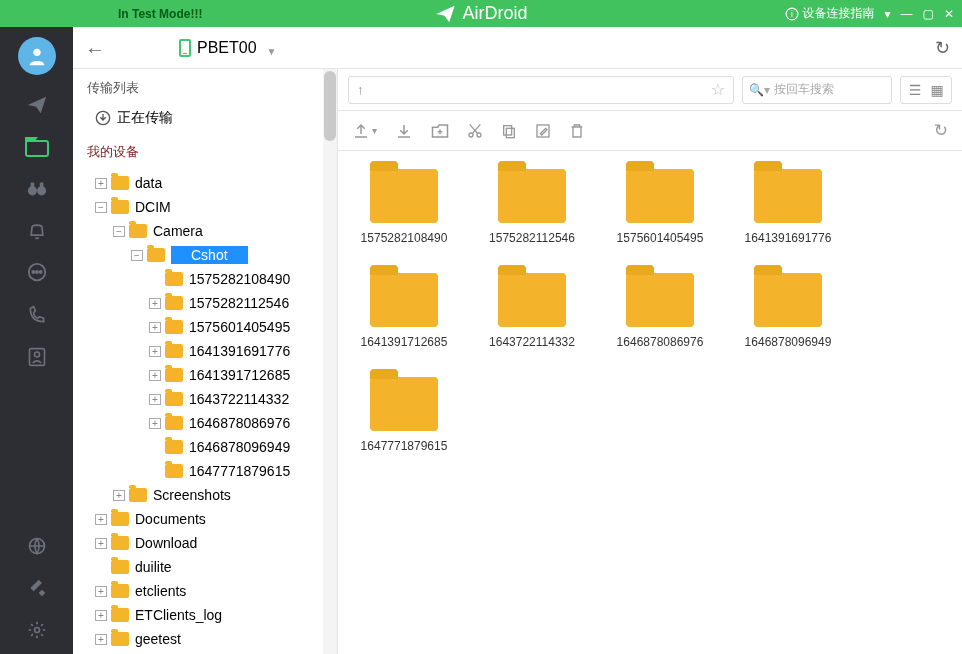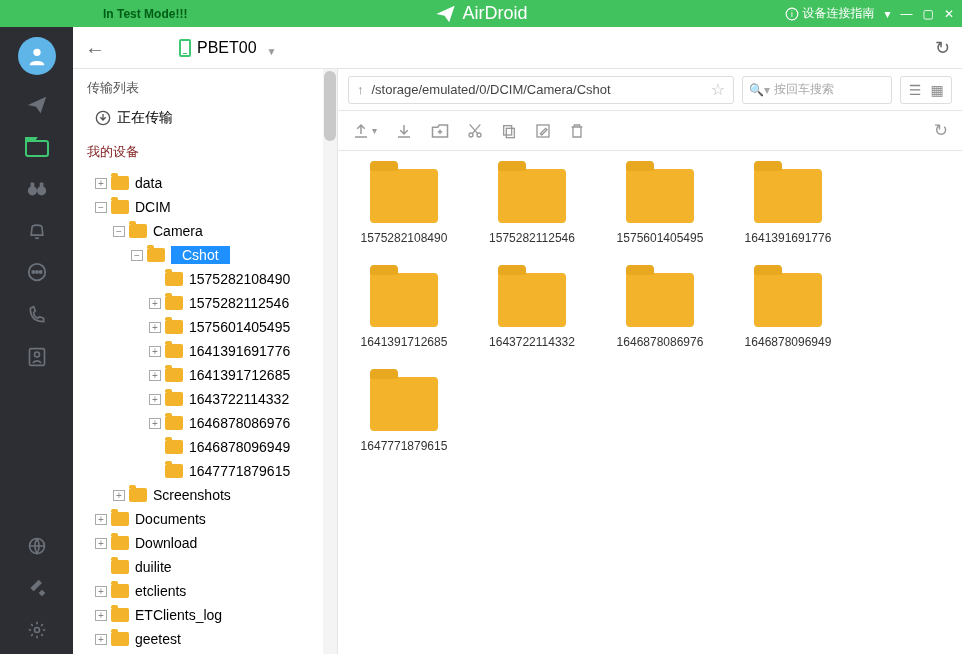--- a/index.html
+++ b/index.html
@@ -1,18 +1,18 @@
 <!DOCTYPE html>
 <html><head>
 <meta charset="utf-8">
 <style>
 * { margin: 0; padding: 0; box-sizing: border-box; font-family: "Microsoft YaHei", Arial, sans-serif; }
 body { width: 962px; height: 654px; overflow: hidden; background: #fff; }
 .title-bar { height: 27px; background: #42c25f; display: flex; align-items: center; color: #fff; font-size: 12px; position: relative; }
-.test-mode { position: absolute; left: 103px; font-weight: bold; color: #005d16; }
+.test-mode { position: absolute; left: 118px; font-weight: bold; color: #005d16; }
 .app-logo { position: absolute; left: 50%; transform: translateX(-50%); display: flex; gap: 6px; font-size: 18px; }
 .app-logo svg { width: 22px; height: 22px; }
 .title-right { position: absolute; right: 8px; display: flex; align-items: center; gap: 10px; }
 .title-right span { cursor: pointer; }
 .guide { display: flex; align-items: center; gap: 4px; }
 .main { display: flex; height: 627px; }
 .left-rail { width: 73px; background: #2c2e33; display: flex; flex-direction: column; align-items: center; padding-top: 10px; gap: 18px; }
 .avatar { width: 38px; height: 38px; border-radius: 50%; background: #5fb5e8; display: flex; align-items: center; justify-content: center; }
 .rail-icon { width: 24px; height: 24px; display: flex; align-items: center; justify-content: center; color: #6b7079; cursor: pointer; }
 .rail-icon.active { color: #3fc872; }
@@ -29,21 +29,21 @@
 .tree-panel { width: 265px; border-right: 1px solid #e5e5e5; overflow-y: auto; position: relative; }
 .tree-header { padding: 10px 14px 6px; font-size: 13px; color: #555; }
 .transfer-row { padding: 6px 14px 10px 22px; display: flex; align-items: center; gap: 6px; font-size: 14px; cursor: pointer; }
 .transfer-row svg { width: 16px; height: 16px; }
 .device-section { padding: 6px 14px; font-size: 13px; color: #7f1d1d; }
 .tree { padding: 4px 0; font-size: 14px; }
 .tree-node { display: flex; align-items: center; height: 24px; cursor: pointer; white-space: nowrap; }
 .tree-toggle { width: 12px; text-align: center; font-size: 10px; color: #888; cursor: pointer; user-select: none; display: inline-block; border: 1px solid #aaa; line-height: 9px; height: 11px; margin-right: 4px; background: #fff; }
 .tree-folder { width: 18px; height: 14px; background: #f3b32b; border-radius: 2px; margin-right: 6px; position: relative; flex-shrink: 0; }
 .tree-folder::before { content: ""; position: absolute; top: -3px; left: 0; width: 7px; height: 3px; background: #f3b32b; border-radius: 2px 2px 0 0; }
-.tree-node.selected .tree-label { background: #1e90ff; color: #fff; padding: 1px 11px; }
+.tree-node.selected .tree-label { background: #1e90ff; color: #fff; padding: 1px 20px; }
 .tree-node.level0 { padding-left: 22px; }
 .tree-node.level1 { padding-left: 40px; }
 .tree-node.level2 { padding-left: 58px; }
 .tree-node.level3 { padding-left: 76px; }
 .tree-node.noexpand .tree-toggle { visibility: hidden; }
 .scrollbar-track { position: absolute; right: 0; top: 0; bottom: 0; width: 14px; background: #f4f4f4; }
 .scrollbar-thumb { position: absolute; right: 1px; top: 2px; width: 12px; height: 70px; background: #c9c9c9; border-radius: 6px; }
 .file-panel { flex: 1; display: flex; flex-direction: column; }
 .path-bar { height: 42px; border-bottom: 1px solid #e5e5e5; display: flex; align-items: center; padding: 0 10px; gap: 8px; }
 .path-box { flex: 1; height: 28px; border: 1px solid #ddd; border-radius: 3px; display: flex; align-items: center; padding: 0 8px; font-size: 13px; color: #444; }
@@ -286,21 +286,20 @@
           </div>
         <div class="scrollbar-track">
           <div class="scrollbar-thumb"></div>
         </div>
       </div>
 
       <div class="file-panel">
         <div class="path-bar">
           <div class="path-box">
             <span class="path-up">↑</span>
-            <span>/storage/emulated/0/DCIM/Camera/Cshot</span>
             <span class="star">☆</span>
           </div>
           <div class="search-box">
             <span>🔍▾</span>
             <span>按回车搜索</span>
           </div>
           <div class="view-toggle">
             <span class="view-btn">☰</span>
             <span class="view-btn">▦</span>
           </div>

